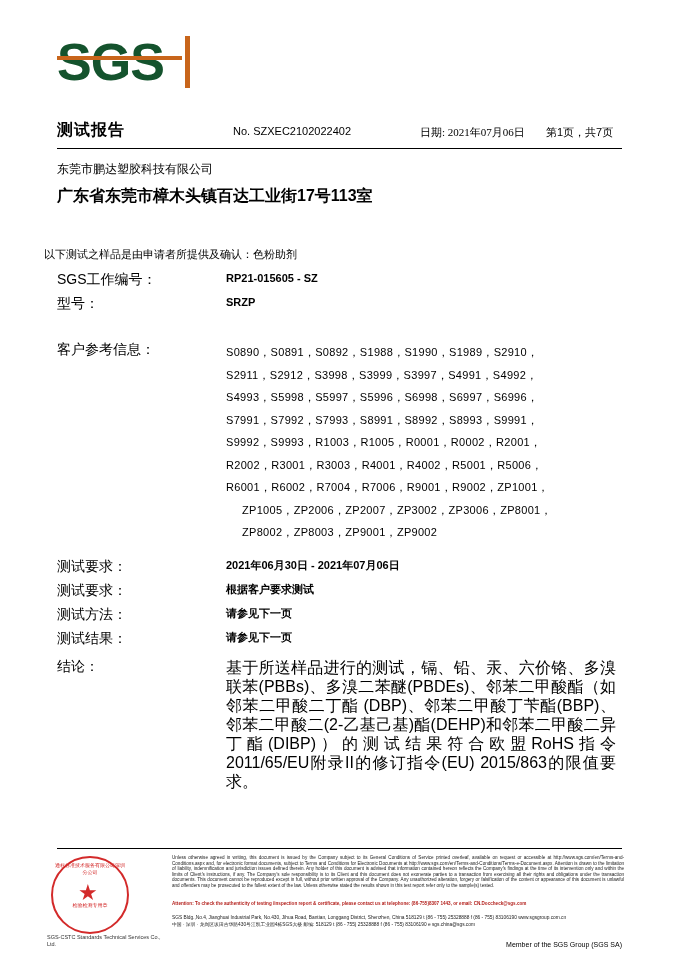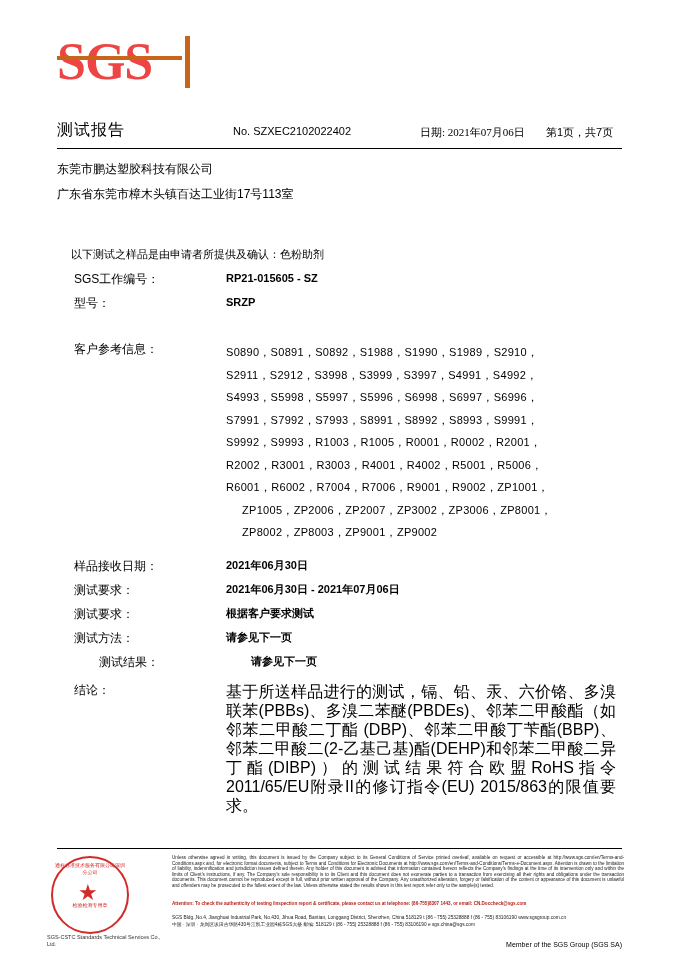--- a/index.html
+++ b/index.html
@@ -24,25 +24,25 @@
 
   
   .logo-block {
     position: absolute;
     left: 57px;
     top: 34px;
     width: 145px;
     height: 62px;
   }
   .logo-text {
-    font-family: Liberation Serif, serif;
+    font-family: Liberation Sans, sans-serif;
     font-weight: bold;
     font-size: 52px;
     letter-spacing: -1px;
-    color: #ef4444;
+    color: #14532d;
     line-height: 56px;
     position: absolute;
     left: 0;
     top: 0;
   }
   .logo-bar-v {
     position: absolute;
     left: 128px;
     top: 2px;
     width: 5px;
@@ -64,21 +64,21 @@
     left: 57px;
     top: 122px;
     width: 565px;
     height: 22px;
   }
   .doc-title {
     position: absolute;
     left: 0;
     top: -2px;
     font-size: 16px;
-    font-weight: normal;
+    font-weight: bold;
     letter-spacing: 1px;
   }
   .doc-no {
     position: absolute;
     left: 176px;
     top: 3px;
     font-size: 11px;
   }
   .doc-date {
     position: absolute;
@@ -106,50 +106,51 @@
   .company-name {
     position: absolute;
     left: 57px;
     top: 161px;
     font-size: 12px;
   }
   .company-addr {
     position: absolute;
     left: 57px;
     top: 186px;
-    font-size: 12px;
+    font-size: 16px;
+    font-weight: bold;
   }
 
   
   .sample-statement {
     position: absolute;
-    left: 71px;
+    left: 44px;
     top: 247px;
     font-size: 11px;
   }
 
   
   .fields {
     position: absolute;
     left: 57px;
     top: 271px;
     width: 565px;
     font-size: 11px;
   }
   .field-row {
     position: relative;
     margin-bottom: 10px;
     min-height: 14px;
   }
   .field-label {
     position: absolute;
-    left: 17px;
+    left: 0;
     top: 0;
     width: 165px;
-    font-size: 12px;
+    font-size: 14px;
   }
   .field-value {
     margin-left: 169px;
     font-size: 11px;
     line-height: 20px;
   }
   .field-value.tight {
     line-height: 14px;
     font-weight: bold;
   }
@@ -325,41 +326,37 @@
         <div class="ref-line">S4993，S5998，S5997，S5996，S6998，S6997，S6996，</div>
         <div class="ref-line">S7991，S7992，S7993，S8991，S8992，S8993，S9991，</div>
         <div class="ref-line">S9992，S9993，R1003，R1005，R0001，R0002，R2001，</div>
         <div class="ref-line">R2002，R3001，R3003，R4001，R4002，R5001，R5006，</div>
         <div class="ref-line">R6001，R6002，R7004，R7006，R9001，R9002，ZP1001，</div>
         <div class="ref-line indent">ZP1005，ZP2006，ZP2007，ZP3002，ZP3006，ZP8001，</div>
         <div class="ref-line indent">ZP8002，ZP8003，ZP9001，ZP9002</div>
       </div>
     </div>
 
-    <div class="field-row">
-      <div class="field-label">样品接收日期：</div>
-      <div class="field-value tight">2021年06月30日</div>
-    </div>
 
     <div class="field-row">
       <div class="field-label">测试要求：</div>
       <div class="field-value tight">2021年06月30日 - 2021年07月06日</div>
     </div>
 
     <div class="field-row">
       <div class="field-label">测试要求：</div>
       <div class="field-value tight">根据客户要求测试</div>
     </div>
 
     <div class="field-row">
       <div class="field-label">测试方法：</div>
       <div class="field-value tight">请参见下一页</div>
     </div>
 
-    <div class="field-row" style="margin-bottom:14px;margin-left:25px;">
+    <div class="field-row" style="margin-bottom:14px;">
       <div class="field-label">测试结果：</div>
       <div class="field-value tight">请参见下一页</div>
     </div>
 
     <div class="field-row">
       <div class="field-label">结论：</div>
       <div class="conclusion-text">基于所送样品进行的测试，镉、铅、汞、六价铬、多溴联苯(PBBs)、多溴二苯醚(PBDEs)、邻苯二甲酸酯（如邻苯二甲酸二丁酯 (DBP)、邻苯二甲酸丁苄酯(BBP)、邻苯二甲酸二(2-乙基己基)酯(DEHP)和邻苯二甲酸二异丁酯(DIBP)）的测试结果符合欧盟RoHS指令2011/65/EU附录II的修订指令(EU) 2015/863的限值要求。</div>
     </div>
 
   </div>

